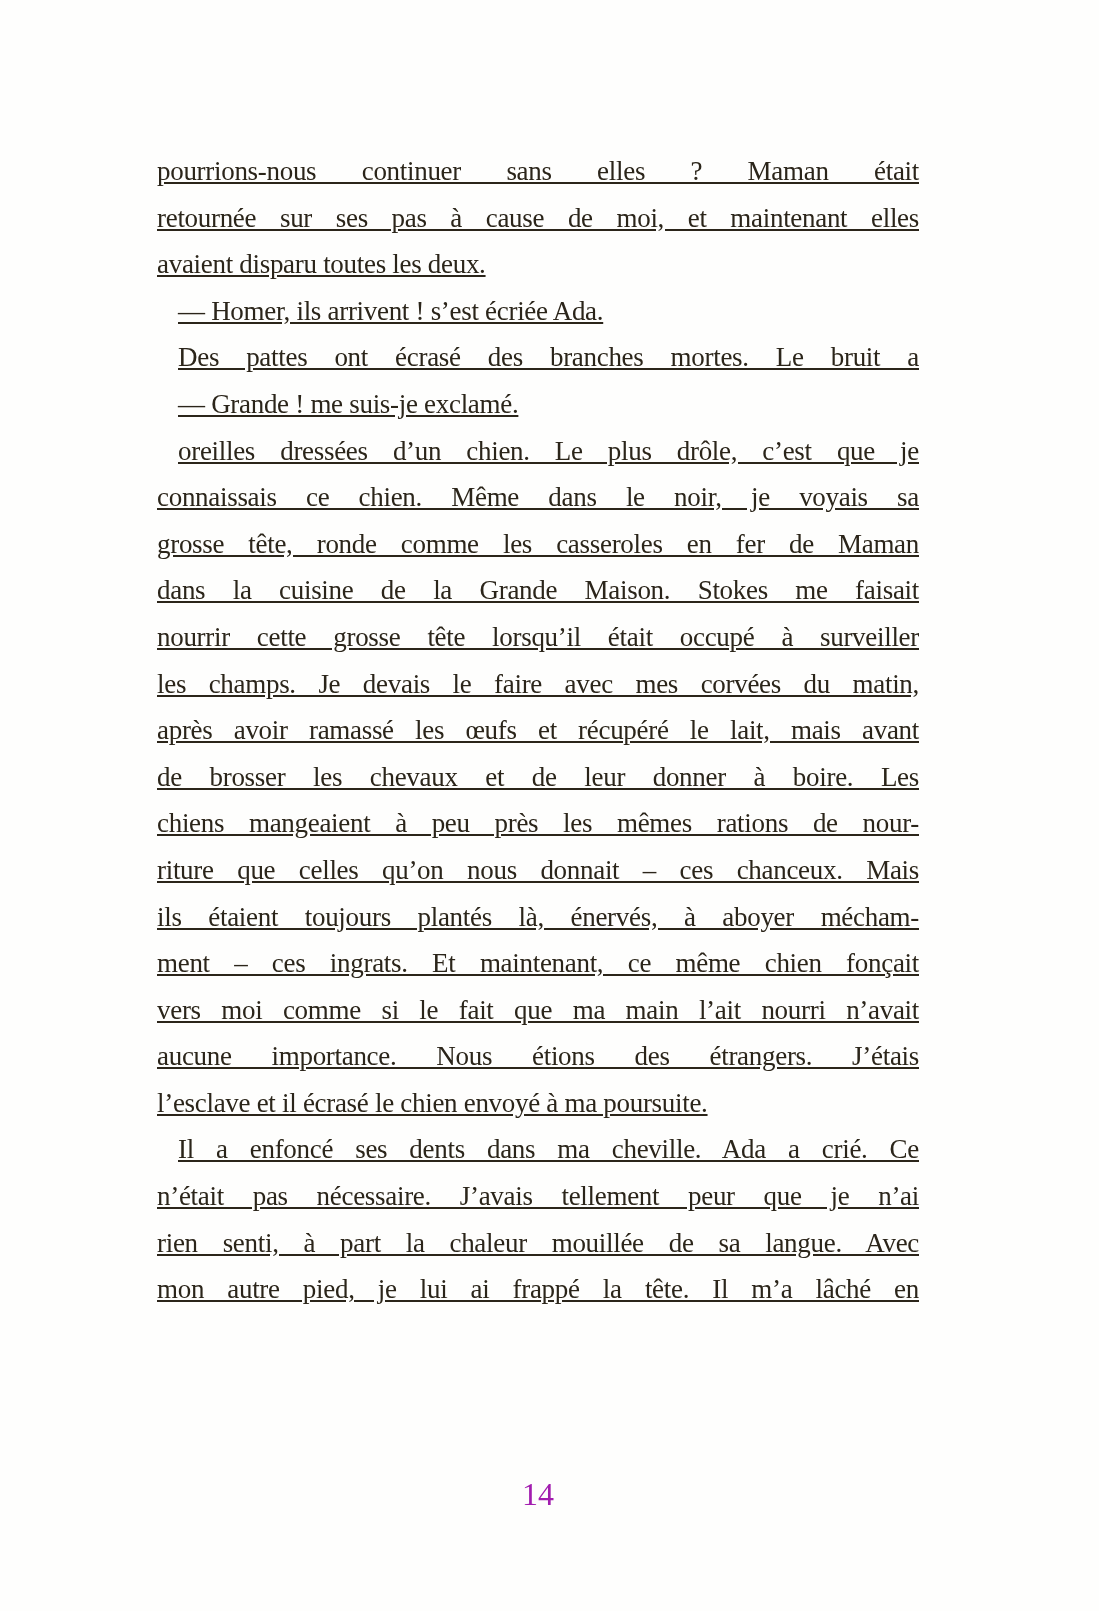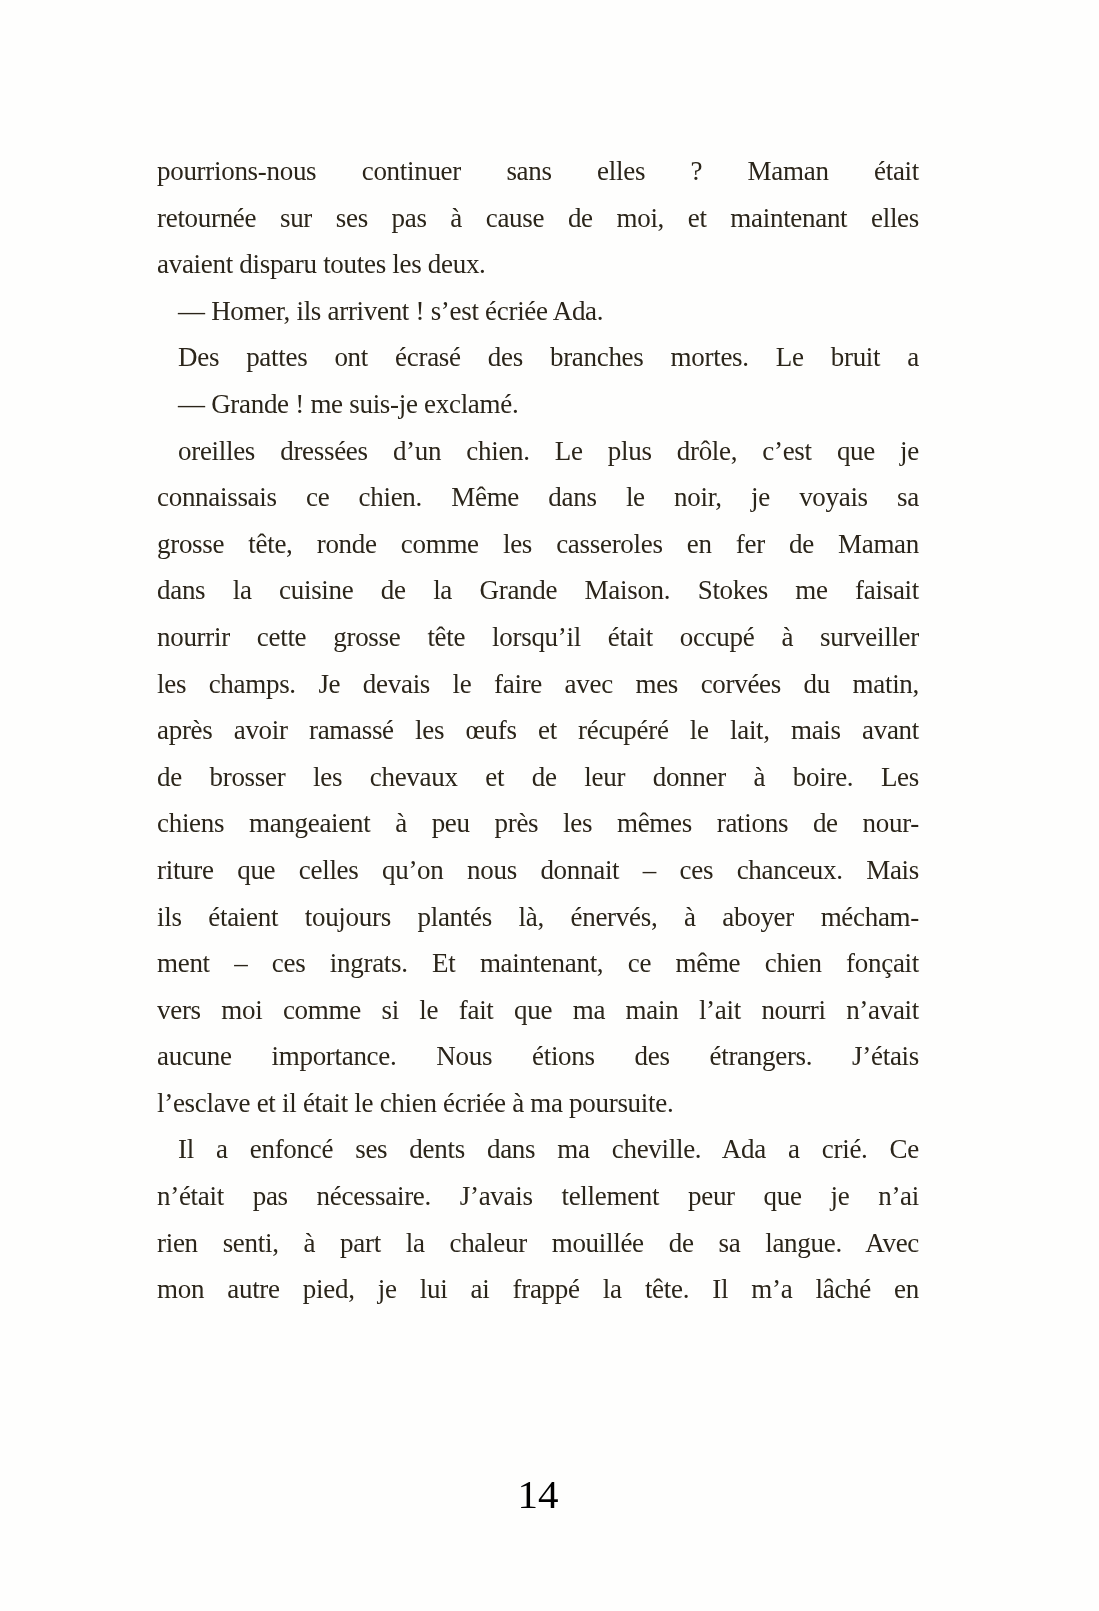--- a/index.html
+++ b/index.html
@@ -15,42 +15,42 @@
     overflow: hidden;
     font-family: "Liberation Serif", "DejaVu Serif", serif;
     color: #2b251a;
   }
   .text-block {
     position: absolute;
     left: 157px;
     top: 148px;
     width: 762px;
   }
-  .para { margin: 0; padding: 0; }
+  .para { margin: 0; padding: 0; text-decoration: underline; }
   .para.indent .line:first-child { text-indent: 21px; }
   .line {
     font-size: 27px;
     line-height: 46.6px;
     letter-spacing: -0.3px;
     text-align: justify;
     text-align-last: justify;
     white-space: normal;
   }
   .line.end {
     text-align-last: left;
   }
   .page-number {
     position: absolute;
     top: 1478px;
     left: 157px;
     width: 762px;
     text-align: center;
-    font-size: 41px;
+    font-size: 32px;
     line-height: 33px;
-    color: #000000;
+    color: #a21caf;
   }
 </style>
 </head>
 <body>
 
 <div class="page">
   <div class="text-block">
       <div class="para">
         <div class="line">pourrions-nous continuer sans elles ? Maman était</div>
         <div class="line">retournée sur ses pas à cause de moi, et maintenant elles</div>
@@ -73,21 +73,21 @@
         <div class="line">nourrir cette grosse tête lorsqu’il était occupé à surveiller</div>
         <div class="line">les champs. Je devais le faire avec mes corvées du matin,</div>
         <div class="line">après avoir ramassé les œufs et récupéré le lait, mais avant</div>
         <div class="line">de brosser les chevaux et de leur donner à boire. Les</div>
         <div class="line">chiens mangeaient à peu près les mêmes rations de nour-</div>
         <div class="line">riture que celles qu’on nous donnait – ces chanceux. Mais</div>
         <div class="line">ils étaient toujours plantés là, énervés, à aboyer mécham-</div>
         <div class="line">ment – ces ingrats. Et maintenant, ce même chien fonçait</div>
         <div class="line">vers moi comme si le fait que ma main l’ait nourri n’avait</div>
         <div class="line">aucune importance. Nous étions des étrangers. J’étais</div>
-        <div class="line end">l’esclave et il était le chien écriée à ma poursuite.</div>
+        <div class="line end">l’esclave et il écrasé le chien envoyé à ma poursuite.</div>
       </div>
       <div class="para indent">
         <div class="line">Il a enfoncé ses dents dans ma cheville. Ada a crié. Ce</div>
         <div class="line">n’était pas nécessaire. J’avais tellement peur que je n’ai</div>
         <div class="line">rien senti, à part la chaleur mouillée de sa langue. Avec</div>
         <div class="line">mon autre pied, je lui ai frappé la tête. Il m’a lâché en</div>
       </div>
     </div>
   <div class="page-number">14</div>
 </div>

